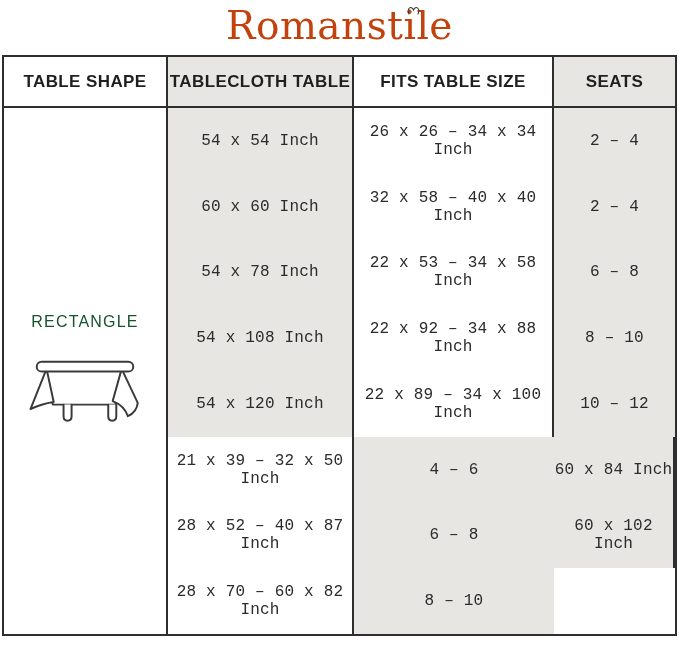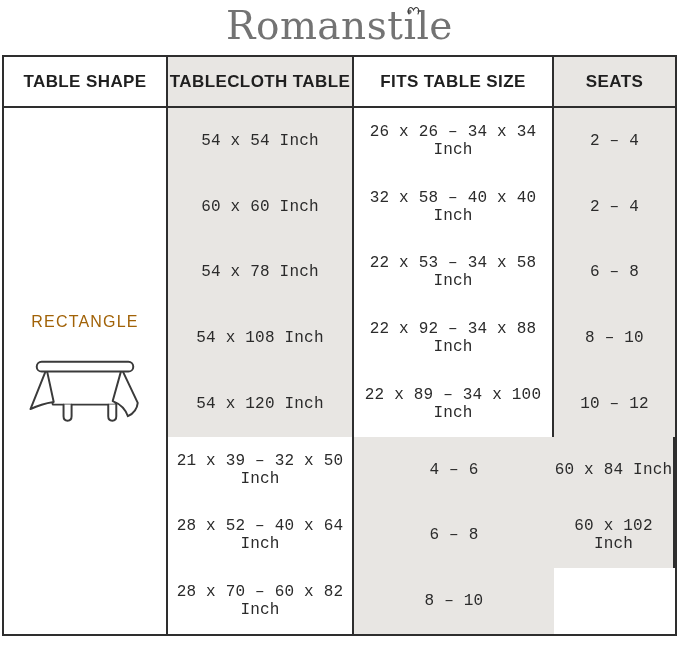--- a/index.html
+++ b/index.html
@@ -22,21 +22,21 @@
     position: absolute;
     top: 0; left: 0; right: 0;
     height: 55px;
     text-align: center;
   }
   .logo-text {
     font-family: "DejaVu Serif", serif;
     font-size: 39px;
     font-weight: 400;
     letter-spacing: 0.5px;
-    color: #737373;
+    color: #c2410c;
     line-height: 52px;
   }
   .ornament {
     position: absolute;
     top: 2px;
     left: 50%;
     transform: translateX(66px);
   }
 
   
@@ -79,21 +79,21 @@
 
   
   .shape-cell {
     grid-column: 1;
     grid-row: 2 / span 8;
     flex-direction: column;
   }
   .shape-label {
     font-size: 16px;
     letter-spacing: 1.2px;
-    color: #a16207;
+    color: #14532d;
     margin-bottom: 26px;
   }
 </style>
 </head>
 <body>
 
 <div class="page">
 
   <header class="logo-wrap">
     <span class="logo-text">Romanstile</span>
@@ -144,21 +144,21 @@
     <div class="cell td gray">8 – 10</div>
 
     <div class="cell td bdr-r gray">54 x 120 Inch</div>
     <div class="cell td bdr-r">22 x 89 – 34 x 100 Inch</div>
     <div class="cell td gray">10 – 12</div>
 
     <div class="cell td bdr-r">21 x 39 – 32 x 50 Inch</div>
     <div class="cell td gray">4 – 6</div>
 
     <div class="cell td bdr-r gray">60 x 84 Inch</div>
-    <div class="cell td bdr-r">28 x 52 – 40 x 64 Inch</div>
+    <div class="cell td bdr-r">28 x 52 – 40 x 87 Inch</div>
     <div class="cell td gray">6 – 8</div>
 
     <div class="cell td bdr-r gray">60 x 102 Inch</div>
     <div class="cell td bdr-r">28 x 70 – 60 x 82 Inch</div>
     <div class="cell td gray">8 – 10</div>
 
   </div>
 </div>
 
 </body></html>

